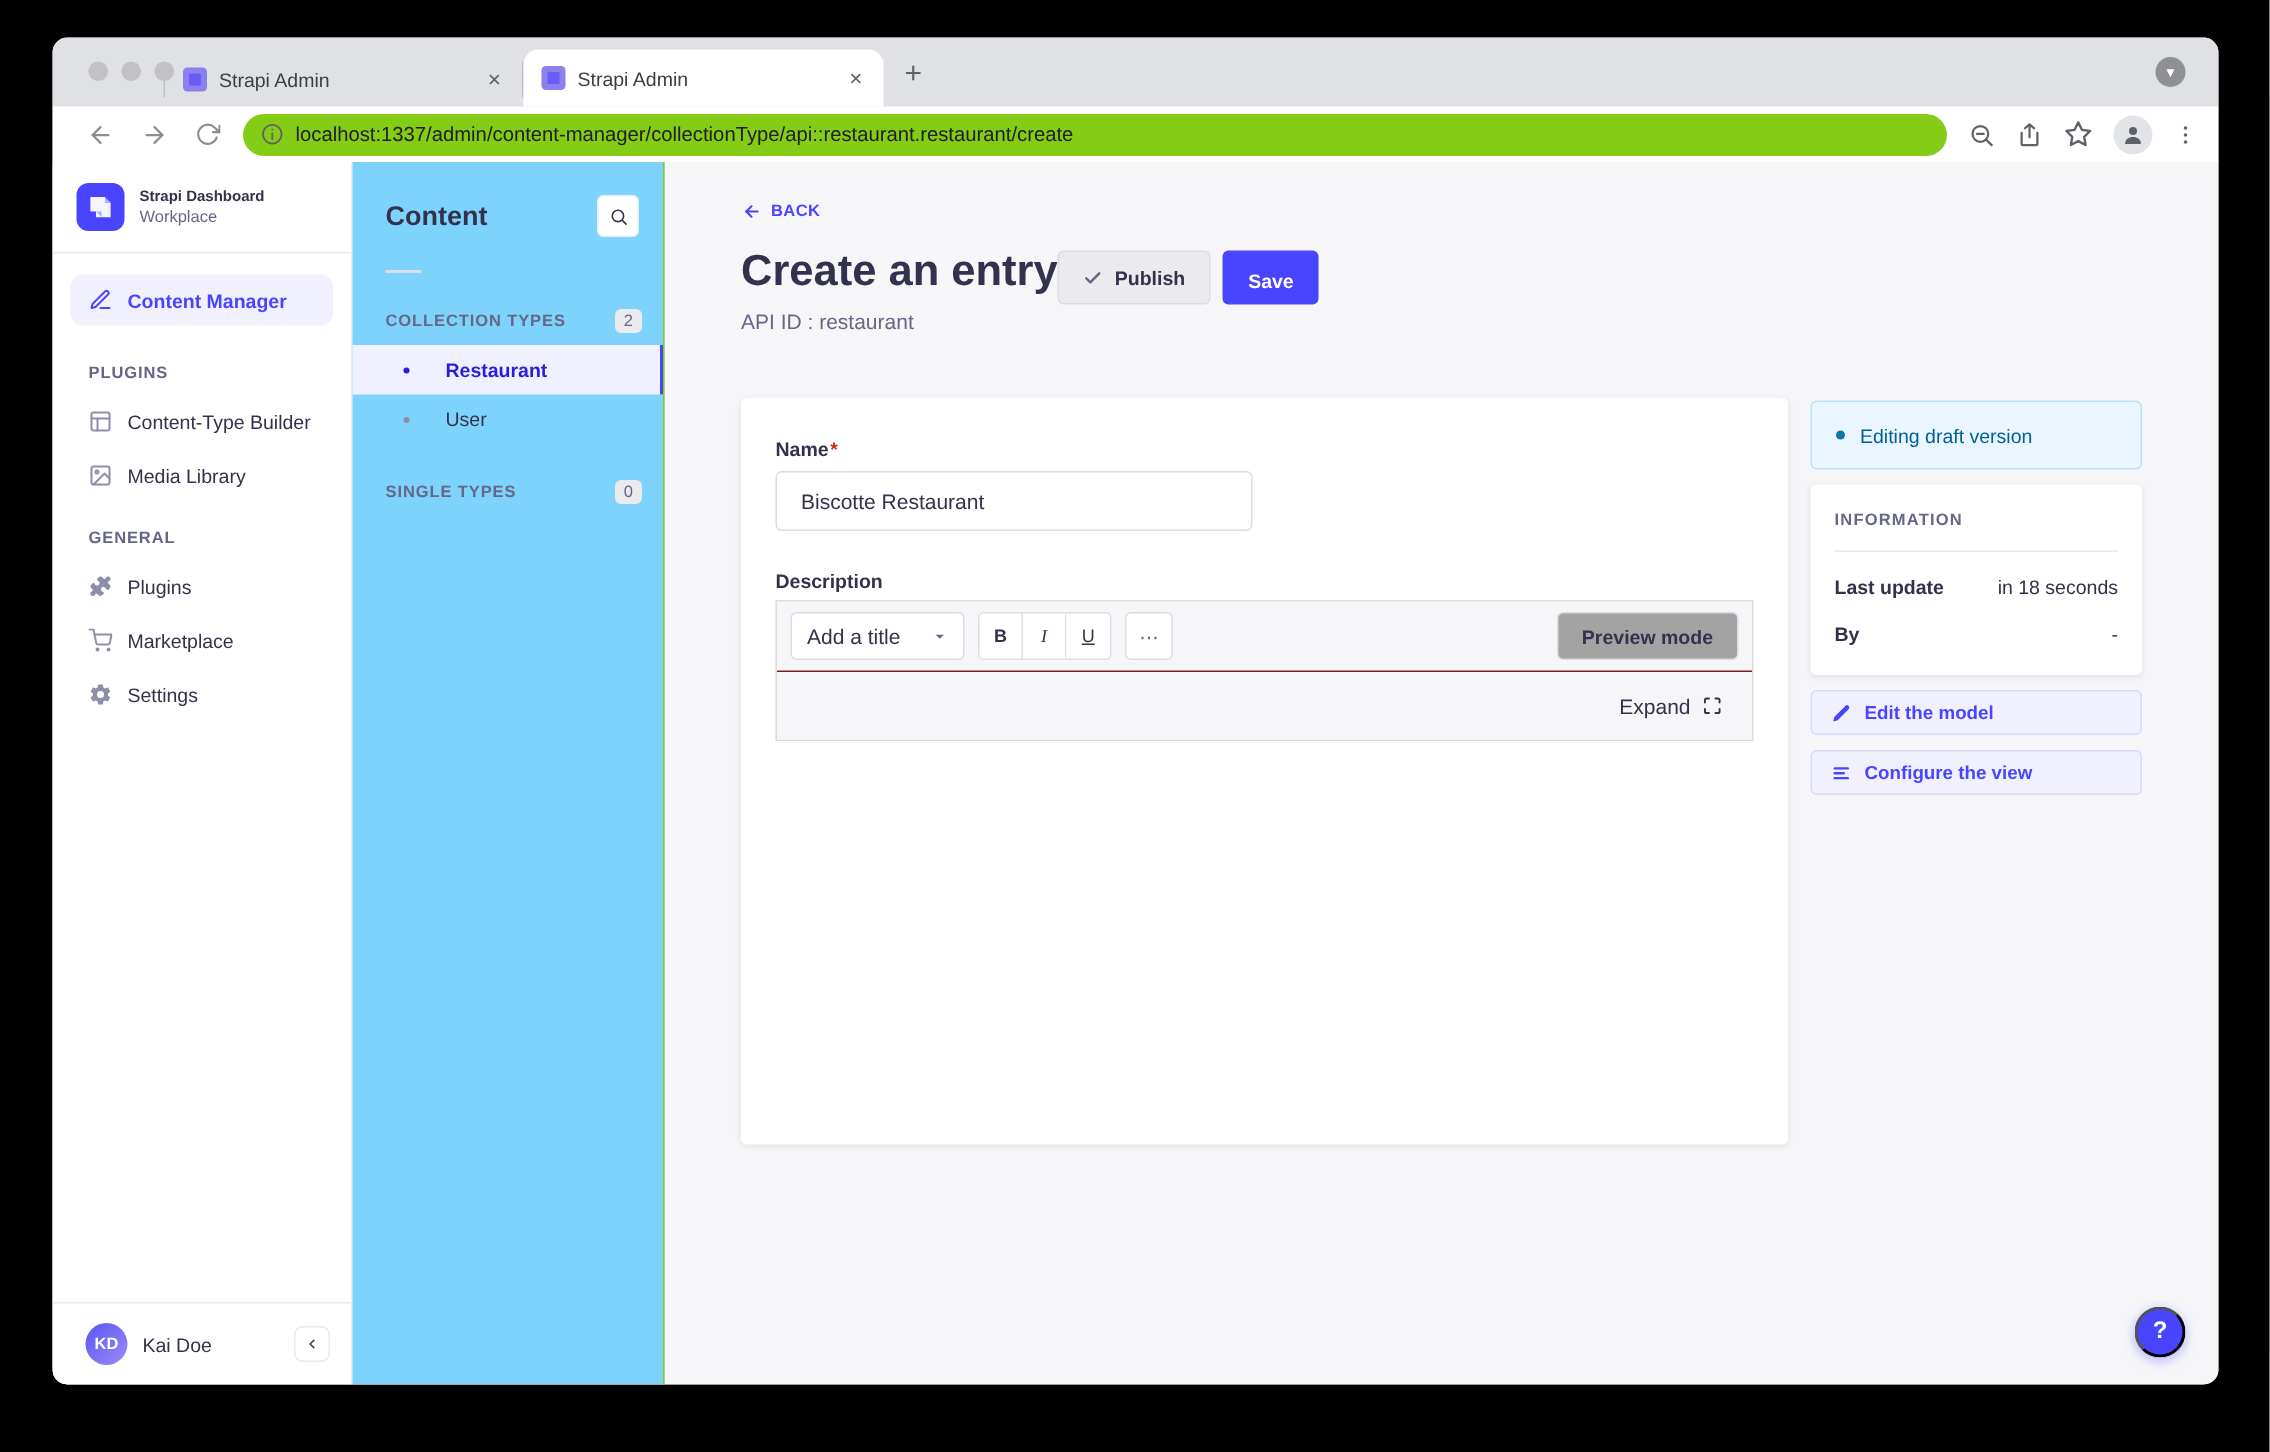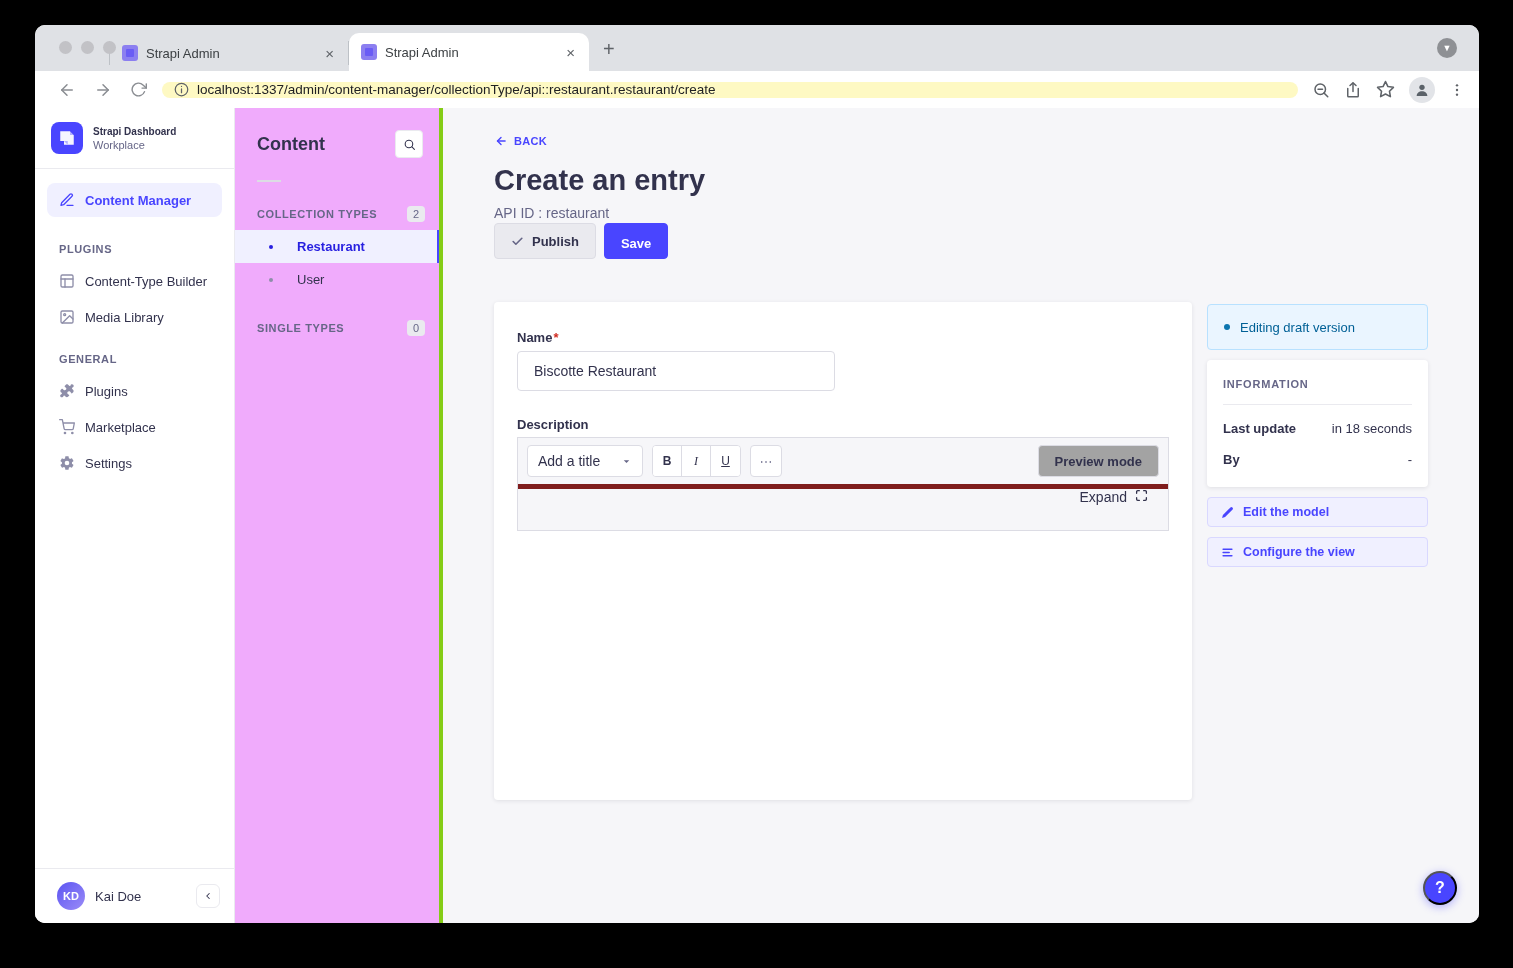--- a/index.html
+++ b/index.html
@@ -21,57 +21,57 @@
   .tab.inactive { margin-left: 74px; border-left: 1px solid #bdc1c6; border-right: 1px solid #bdc1c6; height: 24px; margin-bottom: 6px; border-top: none; border-bottom: none; }
   .tab.active { background: #fff; border-radius: 10px 10px 0 0; height: 38px; }
   .tab .title { flex: 1; white-space: nowrap; overflow: hidden; margin-left: 8px; }
   .tab .close { color: #5f6368; font-size: 15px; cursor: default; padding: 0 2px; }
   .favicon { width: 16px; height: 16px; border-radius: 3px; background: #8c7ff0; position: relative; flex: none; }
   .favicon::after { content:""; position: absolute; left: 4px; top: 4px; width: 8px; height: 8px; background: #6a5cf5; border-radius: 1px; }
   .newtab { font-size: 20px; color: #5f6368; margin: 0 0 10px 14px; }
   .tabstrip-extra { position: absolute; right: 22px; top: 13px; width: 20px; height: 20px; border-radius: 50%; background: #8e9094; color: #fff; display: flex; align-items: center; justify-content: center; font-size: 9px; }
   .toolbar { height: 37px; background: #fff; display: flex; align-items: center; padding: 0 14px; flex: none; }
   .navbtn { color: #8a8d92; margin: 0 9px; display: flex; }
-  .omnibox { flex: 1; height: 16px; background: #fef9c3; border-radius: 14px; display: flex; align-items: center; padding: 0 12px; margin: 0 10px 0 6px; max-width: 1150px; }
+  .omnibox { flex: 1; height: 28px; background: #84cc16; border-radius: 14px; display: flex; align-items: center; padding: 0 12px; margin: 0 10px 0 6px; max-width: 1150px; }
   .omnibox .url { font-size: 13.5px; color: #202124; margin-left: 8px; white-space: nowrap; overflow: hidden; }
   .chrome-right { display: flex; align-items: center; gap: 14px; margin-left: 4px; }
   .avatar-chrome { width: 26px; height: 26px; border-radius: 50%; background: #e2e4e8; display: flex; align-items: center; justify-content: center; }
   
   .app { flex: 1; display: flex; min-height: 0; background: #f6f6f9; }
   .nav { width: 200px; background: #fff; border-right: 1px solid #eaeaef; display: flex; flex-direction: column; flex: none; }
   .brand { display: flex; align-items: center; gap: 10px; padding: 14px 12px 14px 16px; border-bottom: 1px solid #eaeaef; margin: 0 0 6px; }
   .brand-logo { width: 32px; height: 32px; border-radius: 8px; background: #4945ff; position: relative; flex: none; }
   .brand-logo svg { position: absolute; inset: 7px; }
   .brand-title { font-size: 10px; font-weight: bold; color: #32324d; }
   .brand-sub { font-size: 11px; color: #666687; margin-top: 2px; }
   .nav-item { display: flex; align-items: center; gap: 10px; padding: 9px 12px; margin: 1px 12px; border-radius: 8px; font-size: 13px; color: #32324d; }
   .nav-item.active { background: #f0f0ff; color: #4945ff; font-weight: bold; margin-top: 8px; margin-bottom: 8px; }
   .nav-label { font-size: 11px; font-weight: bold; letter-spacing: .6px; color: #666687; padding: 18px 24px 8px; }
   .nav-foot { margin-top: auto; border-top: 1px solid #eaeaef; padding: 13px 14px 13px 22px; display: flex; align-items: center; gap: 10px; }
   .user-avatar { width: 28px; height: 28px; border-radius: 50%; background: linear-gradient(135deg,#5b54f2,#9b8cf7); color: #fff; font-size: 11px; font-weight: bold; display: flex; align-items: center; justify-content: center; }
   .user-name { font-size: 13px; color: #32324d; flex: 1; }
   .collapse-btn { width: 24px; height: 24px; border: 1px solid #eaeaef; border-radius: 6px; background: #fff; display: flex; align-items: center; justify-content: center; }
   
-  .subnav { width: 208px; background: #f0abfc; border-right: 4px solid #84cc16; flex: none; display: flex; flex-direction: column; }
+  .subnav { width: 208px; background: #7dd3fc; border-right: 1px solid #84cc16; flex: none; display: flex; flex-direction: column; }
   .subnav-head { display: flex; align-items: center; justify-content: space-between; padding: 22px 16px 12px 22px; }
   .subnav-title { font-size: 18px; font-weight: bold; color: #32324d; }
   .search-btn { width: 28px; height: 28px; border: 1px solid #eaeaef; border-radius: 4px; background: #fff; display: flex; align-items: center; justify-content: center; }
   .subnav-divider { width: 24px; height: 2px; background: #dcdce4; margin: 10px 0 14px 22px; }
   .group-head { display: flex; align-items: center; justify-content: space-between; padding: 10px 14px 8px 22px; }
   .group-label { font-size: 11px; font-weight: bold; letter-spacing: .6px; color: #666687; }
   .count-badge { background: #eaeaef; color: #666687; font-size: 11px; border-radius: 4px; padding: 2px 6px; }
   .subnav-item { display: flex; align-items: center; gap: 24px; padding: 9px 14px 9px 34px; font-size: 13px; color: #32324d; position: relative; }
   .subnav-item .dot { width: 4px; height: 4px; border-radius: 50%; background: #8e8ea9; flex: none; }
   .subnav-item.active { background: #f0f0ff; color: #271fe0; font-weight: bold; }
   .subnav-item.active .dot { background: #271fe0; }
   .subnav-item.active::after { content:""; position: absolute; right: 0; top: 0; bottom: 0; width: 2px; background: #4945ff; }
   
   .main { flex: 1; padding: 26px 50px 0 51px; overflow: hidden; }
   .back-link { display: inline-flex; align-items: center; gap: 6px; color: #4945ff; font-size: 11px; font-weight: bold; letter-spacing: .3px; text-decoration: none; }
-  .title-row { display: flex; align-items: flex-start; justify-content: flex-start; margin-top: 12px; flex-direction: column; }
+  .title-row { display: flex; align-items: flex-start; justify-content: flex-start; margin-top: 12px; }
   .page-title { font-size: 29px; font-weight: bold; color: #32324d; }
   .api-id { font-size: 14px; color: #666687; margin-top: 8px; }
   .header-actions { display: flex; gap: 8px; margin-top: 2px; }
   .btn-publish { display: flex; align-items: center; gap: 8px; height: 36px; padding: 0 16px; background: #eaeaef; border: 1px solid #dcdce4; border-radius: 4px; font-size: 13px; font-weight: bold; color: #32324d; }
   .btn-save { height: 36px; padding: 12px 16px; background: #4945ff; border: 1px solid #4945ff; border-radius: 4px; font-size: 13px; font-weight: bold; color: #ffffff; }
   .content-row { display: flex; margin-top: 43px; align-items: flex-start; }
   .form-card { width: 698px; height: 498px; background: #fff; border-radius: 4px; box-shadow: 0 1px 4px rgba(33,33,52,.1); padding: 26px 23px; flex: none; }
   .field-label { font-size: 13px; font-weight: bold; color: #32324d; }
   .req { color: #d02b20; margin-left: 1px; }
   .text-input { margin-top: 5px; width: 318px; height: 40px; border: 1px solid #dcdce4; border-radius: 4px; padding: 0 16px; font-size: 14px; color: #32324d; font-family: "Liberation Sans", sans-serif; background: #fff; display: block; }
@@ -82,21 +82,21 @@
   .biu { display: flex; border: 1px solid #dcdce4; border-radius: 4px; overflow: hidden; background: #fff; }
   .biu button { width: 29px; height: 30px; background: #fff; border: none; border-right: 1px solid #dcdce4; font-size: 12px; color: #32324d; }
   .biu button:last-child { border-right: none; }
   .biu .b { font-weight: bold; }
   .biu .i { font-style: italic; font-family: "Liberation Serif", serif; }
   .biu .u { text-decoration: underline; }
   .more-btn { width: 32px; height: 32px; background: #fff; border: 1px solid #dcdce4; border-radius: 4px; color: #666687; font-size: 13px; }
   .preview-btn { margin-left: auto; height: 32px; padding: 0 16px; background: #a3a3a3; border: 1px solid #dcdce4; border-radius: 4px; font-size: 13px; font-weight: bold; color: #32324d; }
   .editor-body { background: #fff; height: 260px; padding: 14px 20px; font-size: 13.5px; color: #32324d; line-height: 1.45; }
   .editor-body p { max-width: 620px; }
-  .editor-footer { background: #f6f6f9; border-top: 5px solid #7f1d1d; height: 46px; display: flex; align-items: flex-start; justify-content: flex-end; padding: 0 20px; gap: 8px; font-size: 14px; color: #32324d; }
+  .editor-footer { background: #f6f6f9; border-top: 1px solid #7f1d1d; height: 46px; display: flex; align-items: center; justify-content: flex-end; padding: 0 20px; gap: 8px; font-size: 14px; color: #32324d; }
   
   .meta-col { width: 221px; margin-left: 15px; flex: none; display: flex; flex-direction: column; }
   .draft-box { background: #eaf5ff; border: 1px solid #b8e1ff; border-radius: 4px; height: 46px; display: flex; align-items: center; padding: 0 16px; gap: 10px; margin-top: 2px; }
   .draft-box .dot { width: 6px; height: 6px; border-radius: 50%; background: #0c75af; }
   .draft-text { font-size: 13px; font-weight: normal; color: #006096; }
   .info-card { background: #fff; border-radius: 4px; box-shadow: 0 1px 4px rgba(33,33,52,.1); margin-top: 10px; padding: 18px 16px 20px; }
   .info-title { font-size: 11px; font-weight: bold; letter-spacing: .8px; color: #666687; }
   .info-card hr { border: none; border-top: 1px solid #eaeaef; margin: 14px 0 2px; }
   .info-row { display: flex; justify-content: space-between; align-items: center; margin-top: 16px; }
   .info-row .k { font-size: 13px; font-weight: bold; color: #32324d; }

